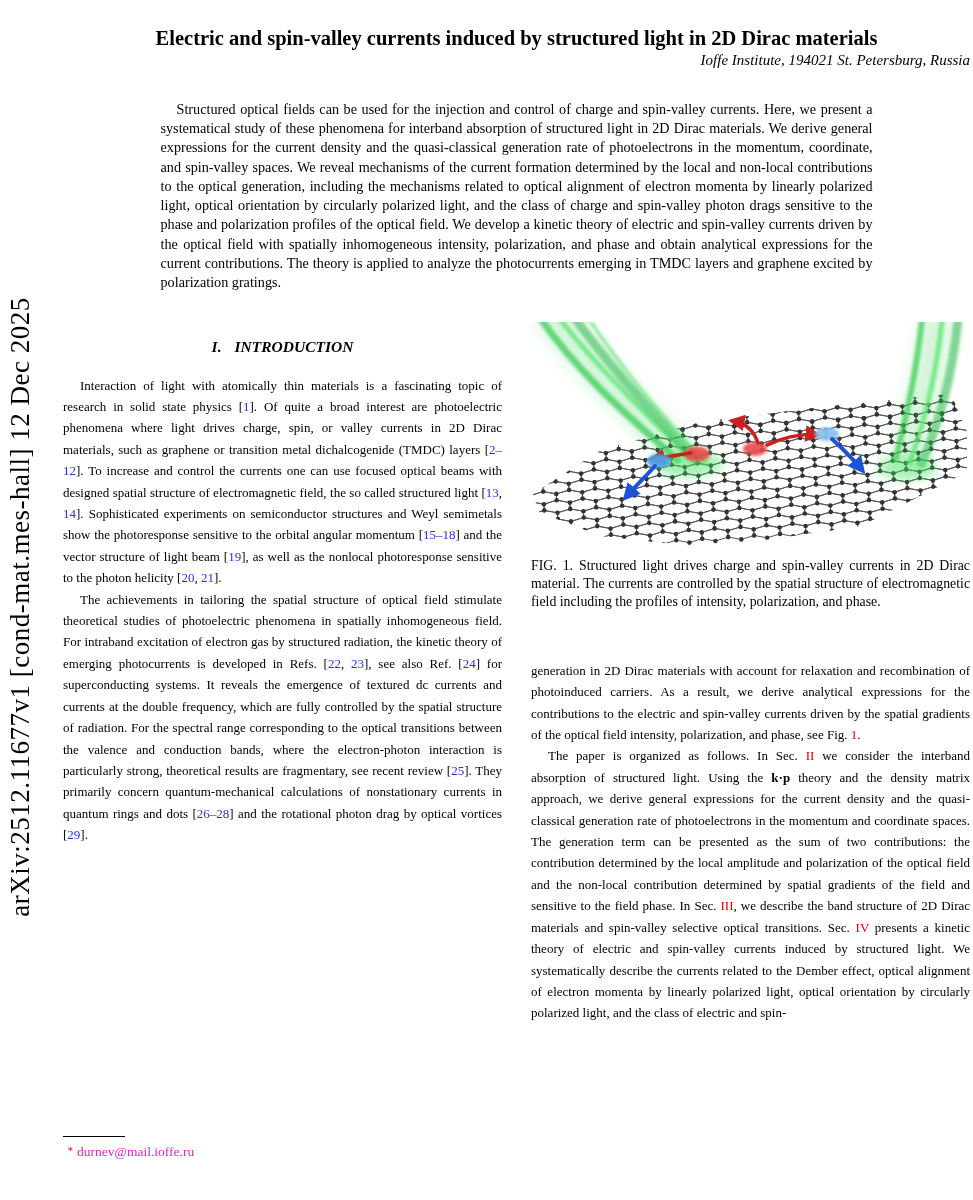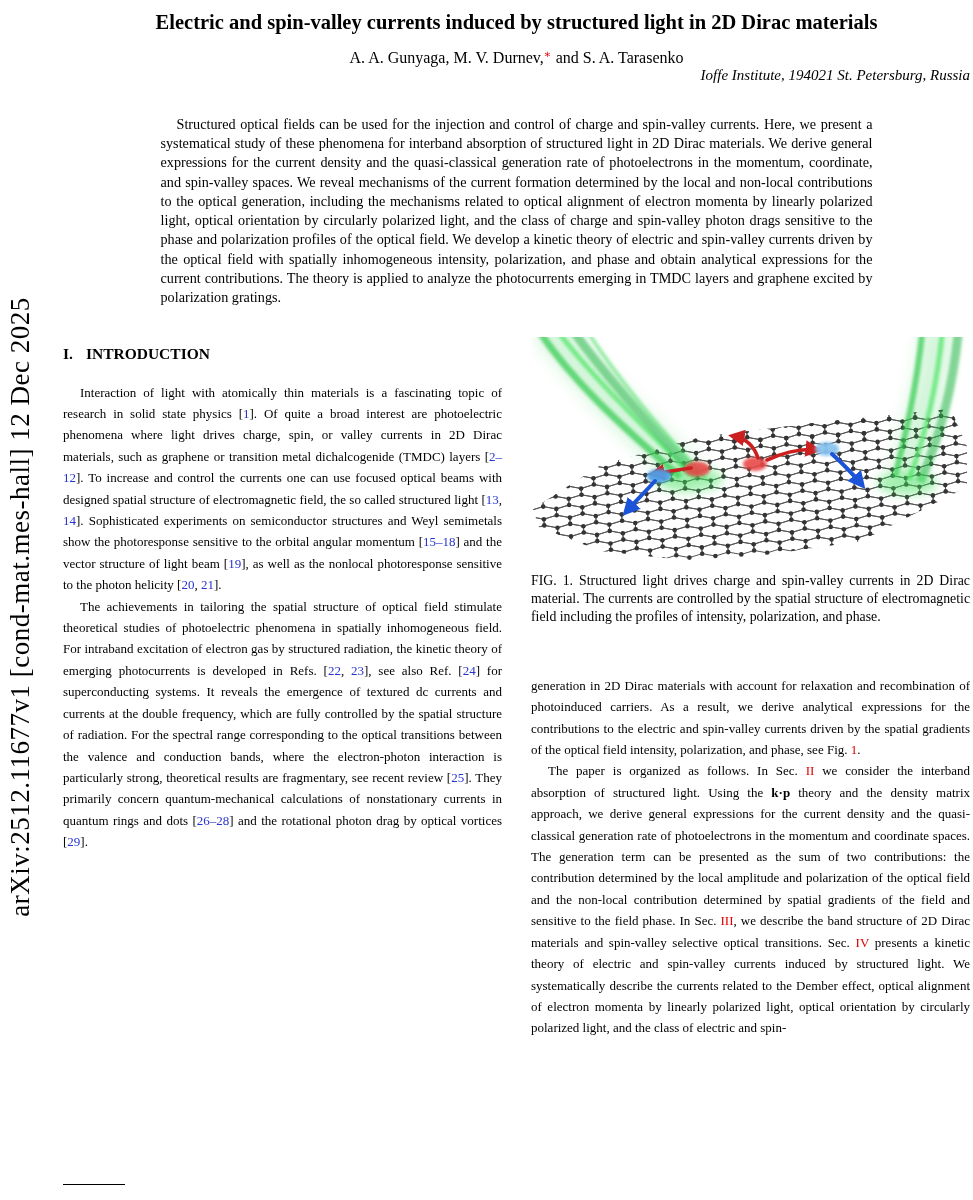--- a/index.html
+++ b/index.html
@@ -18,42 +18,43 @@
     left: -390px; top: 587px;
     width: 830px; height: 40px;
     transform: rotate(-90deg);
     text-align: center;
     font-size: 27px;
     letter-spacing: 0.5px;
     color: #000;
     white-space: nowrap;
   }
 
-  .content { position: absolute; left: 63px; top: 0; width: 907px; }
+  .content { position: absolute; left: 63px; top: 16px; width: 907px; }
 
   h1.paper-title {
     font-size: 20.5px; font-weight: bold;
     text-align: center; margin: 10px 0 0 0; line-height: 1.25;
   }
   .authors { text-align: center; font-size: 16px; margin-top: 13px; }
   .affiliation { text-align: right; font-size: 15px; font-style: italic; margin-top: 0; }
 
   .abstract {
     width: 712px; margin: 31px auto 0 auto;
     font-size: 14.2px; line-height: 19.3px;
     text-align: justify; text-indent: 16px;
   }
 
   .columns { display: flex; gap: 29px; margin-top: 29px; height: 848px; overflow: hidden; }
   .col { width: 439px; }
   .col-left { display: flex; flex-direction: column; }
 
   .section-heading {
-    font-size: 15.5px; font-weight: bold; 
-    margin: 8px 0 19px 0;
+    font-size: 15.5px; font-weight: bold; text-align: center;
+    margin: 16px 0 19px 0;
+    font-style: italic;
   }
   .secgap { display: inline-block; width: 13px; }
 
   .body-par {
     font-size: 13px; line-height: 21.4px;
     text-align: justify; margin: 0; text-indent: 17px;
   }
   .no-indent { text-indent: 0; margin-top: 45px; }
 
   figure { margin: 0 0 48px 0; padding: 0; }
@@ -77,34 +78,34 @@
 </head>
 <body>
 
 <div class="page">
 
   <div class="arxiv-banner">arXiv:2512.11677v1  [cond-mat.mes-hall]  12 Dec 2025</div>
 
   <div class="content">
 
     <h1 class="paper-title">Electric and spin-valley currents induced by structured light in 2D Dirac materials</h1>
-    <div class="authors"><span class="seg-t">A. A. Gunyaga, M. V. Durnev,</span><span class="seg-rsup">∗</span><span class="seg-t"> and S. A. Tarasenko</span></div>
     <div class="affiliation">Ioffe Institute, 194021 St. Petersburg, Russia</div>
 
     <div class="abstract">Structured optical fields can be used for the injection and control of charge and spin-valley currents. Here, we present a systematical study of these phenomena for interband absorption of structured light in 2D Dirac materials. We derive general expressions for the current density and the quasi-classical generation rate of photoelectrons in the momentum, coordinate, and spin-valley spaces. We reveal mechanisms of the current formation determined by the local and non-local contributions to the optical generation, including the mechanisms related to optical alignment of electron momenta by linearly polarized light, optical orientation by circularly polarized light, and the class of charge and spin-valley photon drags sensitive to the phase and polarization profiles of the optical field. We develop a kinetic theory of electric and spin-valley currents driven by the optical field with spatially inhomogeneous intensity, polarization, and phase and obtain analytical expressions for the current contributions. The theory is applied to analyze the photocurrents emerging in TMDC layers and graphene excited by polarization gratings.</div>
 
     <div class="columns">
 
       <div class="col col-left">
         <h2 class="section-heading"><span>I.</span><span class="secgap"></span><span>INTRODUCTION</span></h2>
 
         <p class="body-par"><span class="seg-t">Interaction of light with atomically thin materials is a fascinating topic of research in solid state physics [</span><span class="seg-c">1</span><span class="seg-t">]. Of quite a broad interest are photoelectric phenomena where light drives charge, spin, or valley currents in 2D Dirac materials, such as graphene or transition metal dichalcogenide (TMDC) layers [</span><span class="seg-c">2–12</span><span class="seg-t">]. To increase and control the currents one can use focused optical beams with designed spatial structure of electromagnetic field, the so called structured light [</span><span class="seg-c">13</span><span class="seg-t">, </span><span class="seg-c">14</span><span class="seg-t">]. Sophisticated experiments on semiconductor structures and Weyl semimetals show the photoresponse sensitive to the orbital angular momentum [</span><span class="seg-c">15–18</span><span class="seg-t">] and the vector structure of light beam [</span><span class="seg-c">19</span><span class="seg-t">], as well as the nonlocal photoresponse sensitive to the photon helicity [</span><span class="seg-c">20</span><span class="seg-t">, </span><span class="seg-c">21</span><span class="seg-t">].</span></p>
         <p class="body-par"><span class="seg-t">The achievements in tailoring the spatial structure of optical field stimulate theoretical studies of photoelectric phenomena in spatially inhomogeneous field. For intraband excitation of electron gas by structured radiation, the kinetic theory of emerging photocurrents is developed in Refs. [</span><span class="seg-c">22</span><span class="seg-t">, </span><span class="seg-c">23</span><span class="seg-t">], see also Ref. [</span><span class="seg-c">24</span><span class="seg-t">] for superconducting systems. It reveals the emergence of textured dc currents and currents at the double frequency, which are fully controlled by the spatial structure of radiation. For the spectral range corresponding to the optical transitions between the valence and conduction bands, where the electron-photon interaction is particularly strong, theoretical results are fragmentary, see recent review [</span><span class="seg-c">25</span><span class="seg-t">]. They primarily concern quantum-mechanical calculations of nonstationary currents in quantum rings and dots [</span><span class="seg-c">26–28</span><span class="seg-t">] and the rotational photon drag by optical vortices [</span><span class="seg-c">29</span><span class="seg-t">].</span></p>
 
         <div class="footnote-rule"></div>
+        <div class="footnote"><span class="seg-rsup">∗</span><span class="seg-t"> </span><span class="seg-link">durnev@mail.ioffe.ru</span></div>
       </div>
 
       <div class="col col-right">
 
         <figure>
           <svg width="437" height="228" viewBox="0 0 437 228">
             <defs>
               <filter id="blurS" x="-80%" y="-80%" width="260%" height="260%">
                   <feGaussianBlur stdDeviation="1.8"></feGaussianBlur>
                 </filter>

